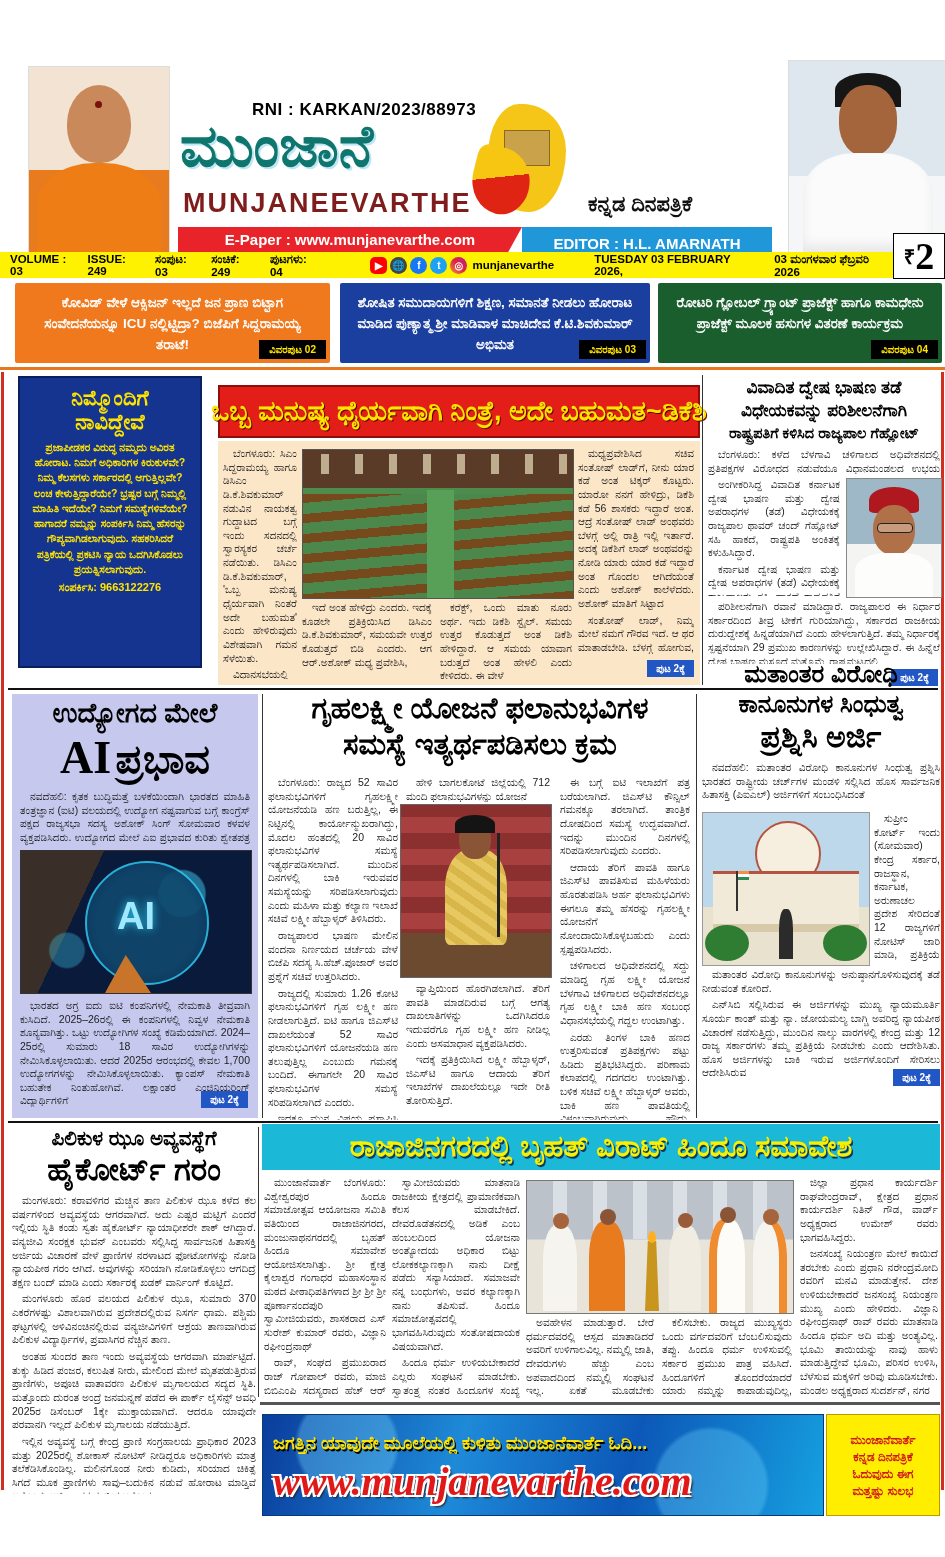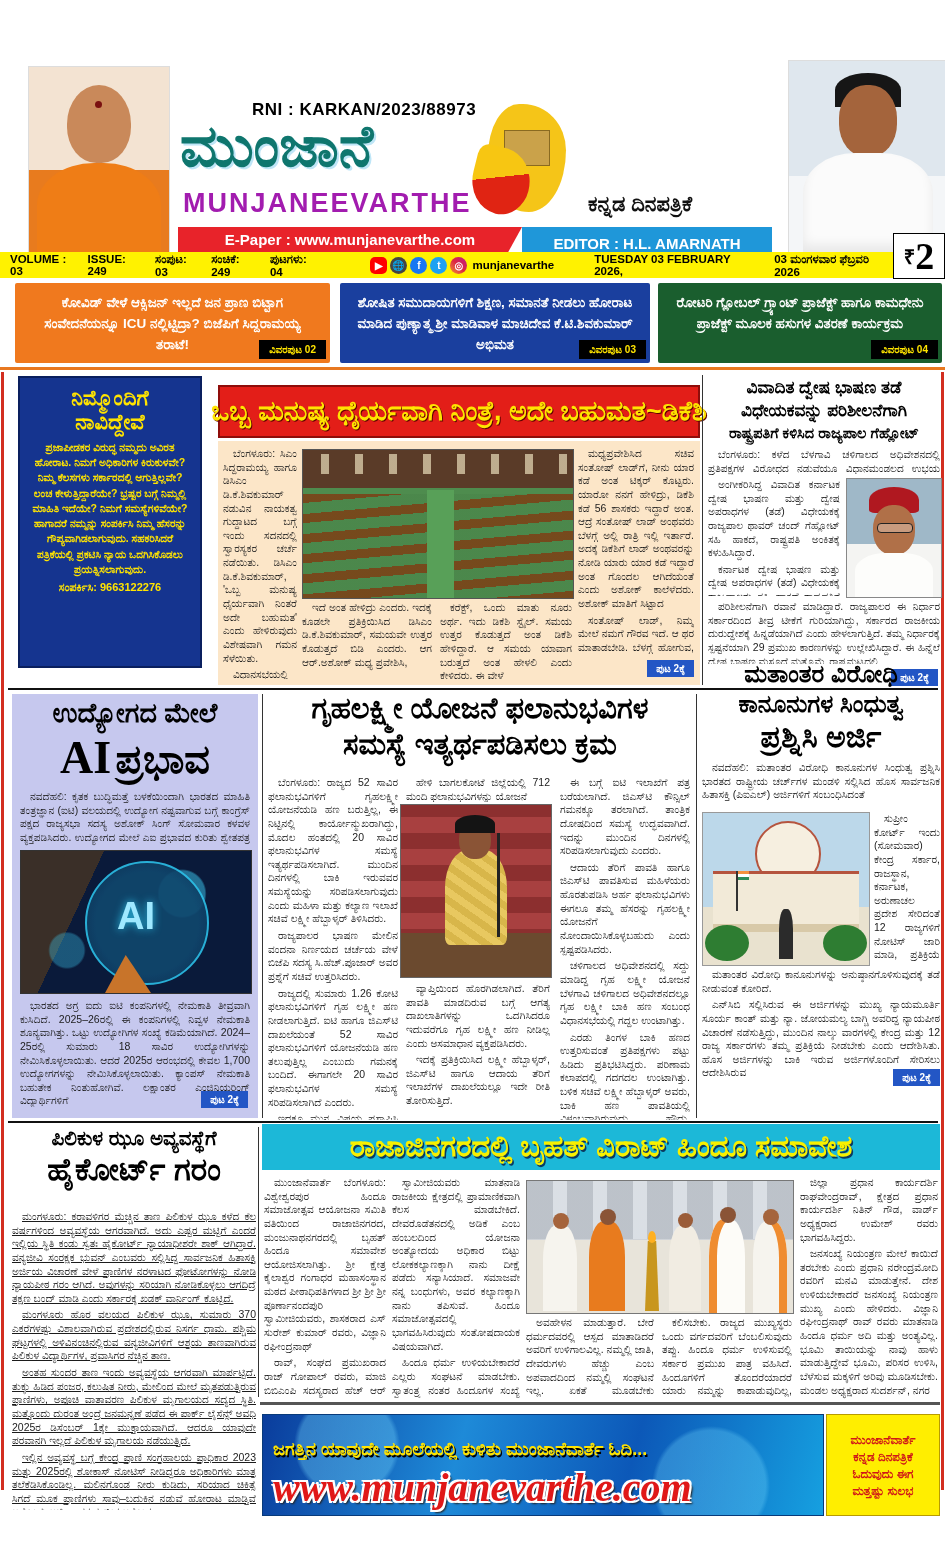--- a/index.html
+++ b/index.html
@@ -38,21 +38,21 @@
     <div class="abs" style="left:14px;top:92px;width:130px;height:100px;background:#fbfbfb;border-radius:40% 40% 0 0;box-shadow:inset 0 -8px 12px rgba(0,0,0,.08);"></div>
   </div>
 
   <div class="abs ktitle" style="left:252px;top:100px;font-size:17px;letter-spacing:.5px;">RNI : KARKAN/2023/88973</div>
 
   <div class="abs" style="left:180px;top:112px;width:310px;font-size:58px;font-weight:bold;color:#0f766e;text-shadow:2px 2px 0 #bfe6f7;">ಮುಂಜಾನೆ</div>
   <div class="abs" style="left:488px;top:104px;width:78px;height:108px;background:#f5c518;border-radius:42% 58% 50% 55%/50% 45% 60% 45%;">
     <div class="abs" style="left:16px;top:26px;width:44px;height:34px;background:#caa24a;border:1px solid #8a6a20;"></div>
     <div class="abs" style="left:-16px;top:44px;width:58px;height:66px;background:linear-gradient(160deg,#f7c612 0 45%,#e02413 45% 100%);border-radius:20% 60% 50% 60%;transform:rotate(14deg);"></div>
   </div>
-  <div class="abs" style="left:183px;top:188px;font-size:27px;font-weight:bold;letter-spacing:2px;color:#a21caf;">MUNJANEEVARTHE</div>
+  <div class="abs" style="left:183px;top:188px;font-size:27px;font-weight:bold;letter-spacing:2px;color:#7f1d1d;">MUNJANEEVARTHE</div>
   <div class="abs" style="left:588px;top:192px;font-size:21px;font-weight:bold;color:#111;">ಕನ್ನಡ ದಿನಪತ್ರಿಕೆ</div>
 
   <div class="abs" style="left:178px;top:227px;width:344px;height:25px;background:#e8232a;color:#fff;font-weight:bold;font-size:15px;
               display:flex;align-items:center;justify-content:center;clip-path:polygon(0 0,100% 0,96% 100%,0 100%);">E-Paper : www.munjanevarthe.com</div>
   <div class="abs" style="left:522px;top:227px;width:250px;height:33px;background:#1f97d9;color:#fff;font-weight:bold;font-size:15px;
               display:flex;align-items:center;justify-content:center;">EDITOR : H.L. AMARNATH</div>
 
   <div class="abs" style="left:893px;top:233px;width:50px;height:44px;background:#fff;display:flex;align-items:center;justify-content:center;border:1px solid #000;">
     <span style="font-size:20px;font-weight:bold;">₹</span>
     <span style="font-size:38px;font-weight:bold;font-family:'Liberation Serif',serif;">2</span>
@@ -262,21 +262,21 @@
       <p>ಎನ್‌ಸಿಬಿ ಸಲ್ಲಿಸಿರುವ ಈ ಅರ್ಜಿಗಳನ್ನು ಮುಖ್ಯ ನ್ಯಾಯಮೂರ್ತಿ ಸೂರ್ಯ ಕಾಂತ್ ಮತ್ತು ನ್ಯಾ. ಜೋಯಮಲ್ಯ ಬಾಗ್ಚಿ ಅವರಿದ್ದ ನ್ಯಾಯಪೀಠ ವಿಚಾರಣೆ ನಡೆಸುತ್ತಿದ್ದು, ಮುಂದಿನ ನಾಲ್ಕು ವಾರಗಳಲ್ಲಿ ಕೇಂದ್ರ ಮತ್ತು 12 ರಾಜ್ಯ ಸರ್ಕಾರಗಳು ತಮ್ಮ ಪ್ರತಿಕ್ರಿಯೆ ನೀಡಬೇಕು ಎಂದು ಆದೇಶಿಸಿತು. ಹೊಸ ಅರ್ಜಿಗಳನ್ನು ಬಾಕಿ ಇರುವ ಅರ್ಜಿಗಳೊಂದಿಗೆ ಸೇರಿಸಲು ಆದೇಶಿಸಿರುವ</p>
     </div>
     <div class="abs tag" style="right:0;bottom:2px;">ಪುಟ 2ಕ್ಕೆ</div>
   </div>
 
   <div class="abs rule" style="left:8px;top:1121px;width:930px;height:2px;"></div>
 
   <div class="abs" style="left:12px;top:1127px;width:244px;height:368px;">
     <div class="ktitle" style="font-size:20px;text-align:center;">ಪಿಲಿಕುಳ ಝೂ ಅವ್ಯವಸ್ಥೆಗೆ</div>
     <div class="ktitle" style="font-size:31px;text-align:center;margin-top:2px;">ಹೈಕೋರ್ಟ್ ಗರಂ</div>
-    <div class="jt" style="margin-top:22px;height:300px;text-decoration:underline;">
+    <div class="jt" style="margin-top:6px;height:300px;">
       <p>ಮಂಗಳೂರು: ಕರಾವಳಿಗರ ಮೆಚ್ಚಿನ ತಾಣ ಪಿಲಿಕುಳ ಝೂ ಕಳೆದ ಕೆಲ ವರ್ಷಗಳಿಂದ ಅವ್ಯವಸ್ಥೆಯ ಆಗರವಾಗಿದೆ. ಅದು ಎಷ್ಟರ ಮಟ್ಟಿಗೆ ಎಂದರೆ ಇಲ್ಲಿಯ ಸ್ಥಿತಿ ಕಂಡು ಸ್ವತಃ ಹೈಕೋರ್ಟ್ ನ್ಯಾಯಾಧೀಶರೇ ಶಾಕ್ ಆಗಿದ್ದಾರೆ. ವನ್ಯಜೀವಿ ಸಂರಕ್ಷಕ ಭುವನ್ ಎಂಬವರು ಸಲ್ಲಿಸಿದ್ದ ಸಾರ್ವಜನಿಕ ಹಿತಾಸಕ್ತಿ ಅರ್ಜಿಯ ವಿಚಾರಣೆ ವೇಳೆ ಪ್ರಾಣಿಗಳ ನರಳಾಟದ ಫೋಟೋಗಳನ್ನು ನೋಡಿ ನ್ಯಾಯಪೀಠ ಗರಂ ಆಗಿದೆ. ಅವುಗಳನ್ನು ಸರಿಯಾಗಿ ನೋಡಿಕೊಳ್ಳಲು ಆಗದಿದ್ರೆ ತಕ್ಷಣ ಬಂದ್ ಮಾಡಿ ಎಂದು ಸರ್ಕಾರಕ್ಕೆ ಖಡಕ್ ವಾರ್ನಿಂಗ್ ಕೊಟ್ಟಿದೆ.</p>
       <p>ಮಂಗಳೂರು ಹೊರ ವಲಯದ ಪಿಲಿಕುಳ ಝೂ, ಸುಮಾರು 370 ಎಕರೆಗಳಷ್ಟು ವಿಶಾಲವಾಗಿರುವ ಪ್ರದೇಶದಲ್ಲಿರುವ ನಿಸರ್ಗ ಧಾಮ. ಪಶ್ಚಿಮ ಘಟ್ಟಗಳಲ್ಲಿ ಅಳಿವಿನಂಚಿನಲ್ಲಿರುವ ವನ್ಯಜೀವಿಗಳಿಗೆ ಆಶ್ರಯ ತಾಣವಾಗಿರುವ ಪಿಲಿಕುಳ ವಿದ್ಯಾರ್ಥಿಗಳ, ಪ್ರವಾಸಿಗರ ನೆಚ್ಚಿನ ತಾಣ.</p>
       <p>ಅಂತಹ ಸುಂದರ ತಾಣ ಇಂದು ಅವ್ಯವಸ್ಥೆಯ ಆಗರವಾಗಿ ಮಾರ್ಪಟ್ಟಿದೆ. ತುಕ್ಕು ಹಿಡಿದ ಪಂಜರ, ಕಲುಷಿತ ನೀರು, ಮೇಲಿಂದ ಮೇಲೆ ಮೃತಪಡುತ್ತಿರುವ ಪ್ರಾಣಿಗಳು, ಅಪೂಚಿ ವಾತಾವರಣ ಪಿಲಿಕುಳ ಮೃಗಾಲಯದ ಸದ್ಯದ ಸ್ಥಿತಿ. ಮತ್ತೊಂದು ದುರಂತ ಅಂದ್ರೆ ಜನಮನ್ನಣೆ ಪಡೆದ ಈ ಪಾರ್ಕ್ ಲೈಸೆನ್ಸ್ ಅವಧಿ 2025ರ ಡಿಸೆಂಬರ್ 1ಕ್ಕೇ ಮುಕ್ತಾಯವಾಗಿದೆ. ಆದರೂ ಯಾವುದೇ ಪರವಾನಗಿ ಇಲ್ಲದೆ ಪಿಲಿಕುಳ ಮೃಗಾಲಯ ನಡೆಯುತ್ತಿದೆ.</p>
       <p>ಇಲ್ಲಿನ ಅವ್ಯವಸ್ಥೆ ಬಗ್ಗೆ ಕೇಂದ್ರ ಪ್ರಾಣಿ ಸಂಗ್ರಹಾಲಯ ಪ್ರಾಧಿಕಾರ 2023 ಮತ್ತು 2025ರಲ್ಲಿ ಶೋಕಾಸ್ ನೋಟಿಸ್ ನೀಡಿದ್ದರೂ ಅಧಿಕಾರಿಗಳು ಮಾತ್ರ ತಲೆಕೆಡಿಸಿಕೊಂಡಿಲ್ಲ. ಮಲಿನಗೊಂಡ ನೀರು ಕುಡಿದು, ಸರಿಯಾದ ಚಿಕಿತ್ಸೆ ಸಿಗದೆ ಮೂಕ ಪ್ರಾಣಿಗಳು ಸಾವು–ಬದುಕಿನ ನಡುವೆ ಹೋರಾಟ ಮಾಡ್ತಿವೆ ಅನ್ನೋದು ಅರ್ಜಿದಾರರ ಗಂಭೀರ ಆರೋಪ.</p>
     </div>
   </div>
 
   <div class="abs vline" style="left:258px;top:1127px;height:270px;"></div>
 
   <div class="abs" style="left:262px;top:1124px;width:678px;height:276px;">
@@ -325,21 +325,21 @@
 
     </div>
   </div>
 
   <div class="abs" style="left:260px;top:1402px;width:680px;height:3px;background:#555;"></div>
 
   <div class="abs" style="left:262px;top:1414px;width:560px;height:100px;border:1px solid #083a7a;
               background:radial-gradient(circle at 15% 30%,rgba(120,220,255,.35) 0 10%,transparent 11%),
                          radial-gradient(circle at 80% 70%,rgba(120,220,255,.3) 0 12%,transparent 13%),
                          linear-gradient(105deg,#0a3c9c,#1e8ad8 35%,#0c58b8 65%,#16a0e0);">
-    <div style="margin:24px 10px 0 10px;color:#ffe400;font-weight:bold;font-size:18px;text-shadow:1.5px 1.5px 0 #000;white-space:nowrap;overflow:hidden;">ಜಗತ್ತಿನ ಯಾವುದೇ ಮೂಲೆಯಲ್ಲಿ ಕುಳಿತು ಮುಂಜಾನೆವಾರ್ತೆ ಓದಿ...</div>
+    <div style="margin:18px 10px 0 10px;color:#ffe400;font-weight:bold;font-size:18px;text-shadow:1.5px 1.5px 0 #000;white-space:nowrap;overflow:hidden;">ಜಗತ್ತಿನ ಯಾವುದೇ ಮೂಲೆಯಲ್ಲಿ ಕುಳಿತು ಮುಂಜಾನೆವಾರ್ತೆ ಓದಿ...</div>
     <div style="margin:4px 10px 0 10px;color:#e01818;font-weight:bold;font-size:40px;font-family:'Liberation Serif',serif;font-style:italic;
                 text-shadow:-2px -2px 0 #fff,2px -2px 0 #fff,-2px 2px 0 #fff,2px 2px 0 #fff,3px 3px 2px #222;white-space:nowrap;">www.munjanevarthe.com</div>
   </div>
   <div class="abs" style="left:826px;top:1414px;width:112px;height:100px;background:#ffee00;border:1px solid #b89b00;
               display:flex;flex-direction:column;align-items:center;justify-content:center;gap:3px;">
     <div style="color:#d01818;font-weight:bold;font-size:12px;">ಮುಂಜಾನೆವಾರ್ತೆ</div>
     <div style="color:#d01818;font-weight:bold;font-size:12px;">ಕನ್ನಡ ದಿನಪತ್ರಿಕೆ</div>
     <div style="color:#d01818;font-weight:bold;font-size:12px;">ಓದುವುದು ಈಗ</div>
     <div style="color:#d01818;font-weight:bold;font-size:12px;">ಮತ್ತಷ್ಟು ಸುಲಭ</div>
   </div>

